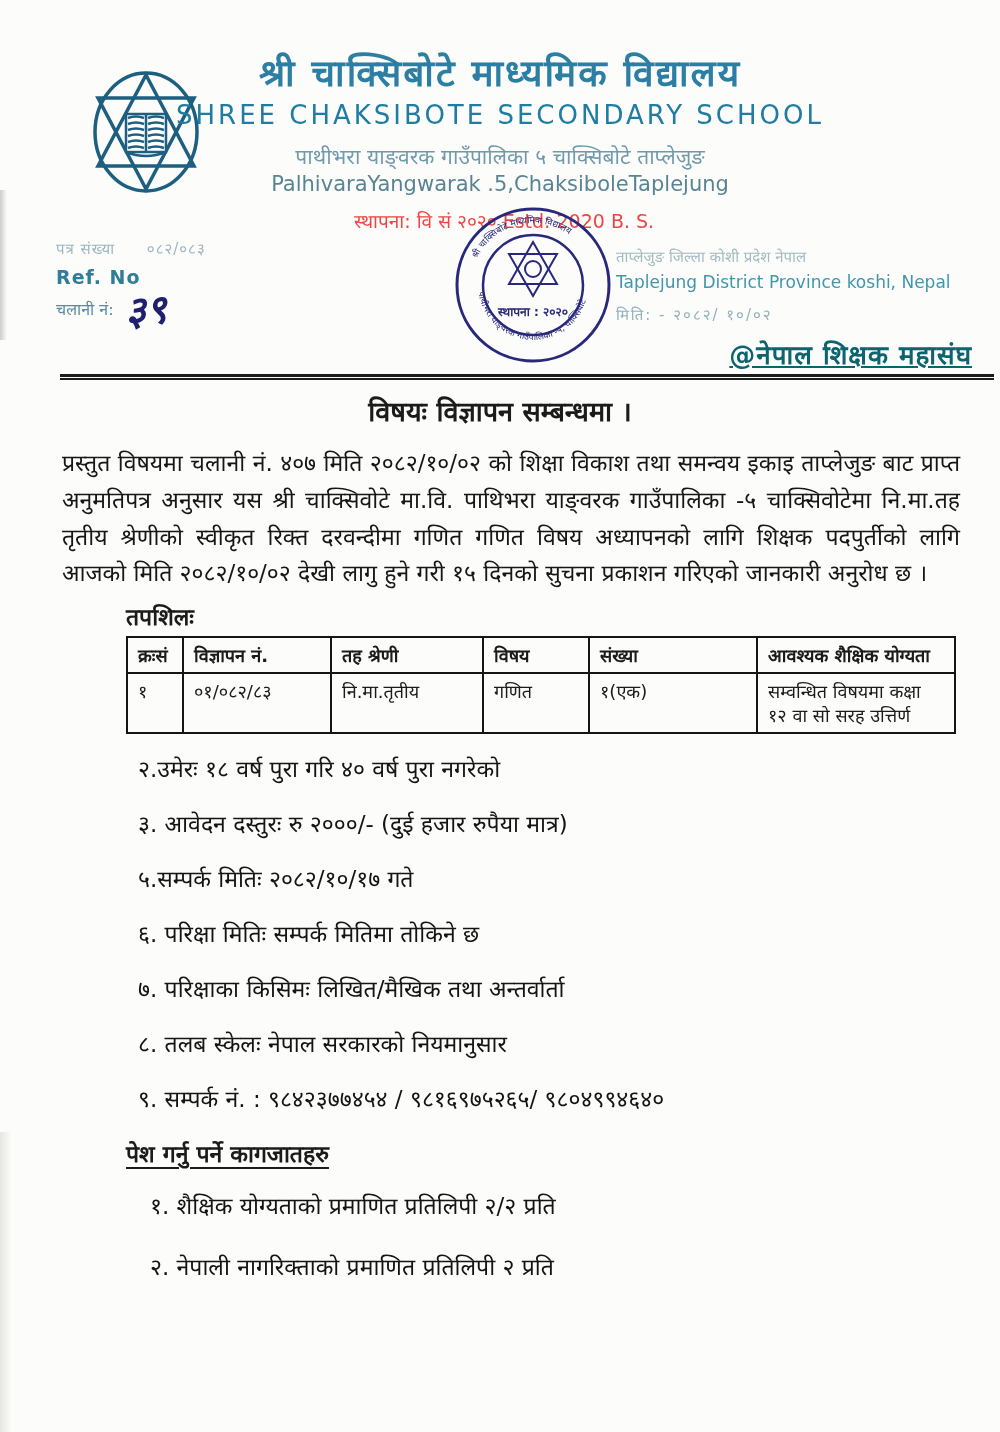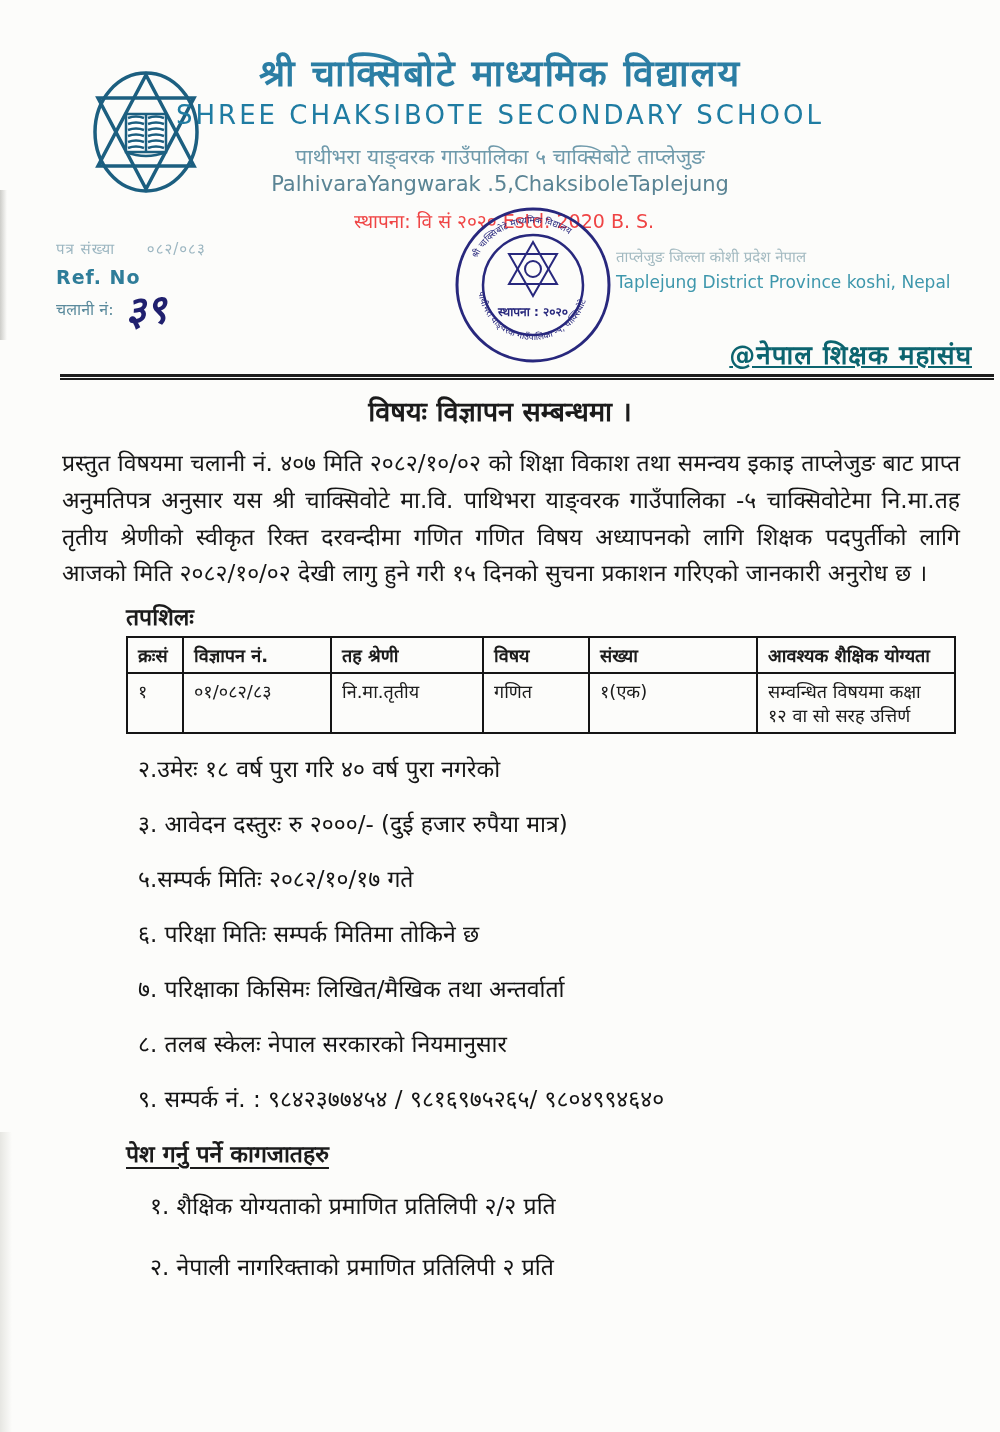--- a/index.html
+++ b/index.html
@@ -131,20 +131,21 @@
       </text>
       <text font-size="9" fill="#28287d">
         <textPath href="#arcBot" startOffset="4%">पाथीभरा याङ्वरक गाउँपालिका -५, चाक्सिबोटे</textPath>
       </text>
     </svg>
   </div>
 
   <div class="district">
     <div class="np">ताप्लेजुङ जिल्ला कोशी प्रदेश नेपाल</div>
     <div class="en">Taplejung District Province koshi, Nepal</div>
+    <div class="dt">मिति: - २०८२/ १०/०२</div>
   </div>
 
   <div class="watermark">@नेपाल शिक्षक महासंघ</div>
 </div>
 
 <div class="double-rule"></div>
 
 <div class="subject">विषयः विज्ञापन सम्बन्धमा ।</div>
 
 <p class="body-par">प्रस्तुत विषयमा चलानी नं. ४०७ मिति २०८२/१०/०२ को शिक्षा विकाश तथा समन्वय इकाइ ताप्लेजुङ बाट प्राप्त अनुमतिपत्र अनुसार यस श्री चाक्सिवोटे मा.वि. पाथिभरा याङ्वरक गाउँपालिका -५ चाक्सिवोटेमा नि.मा.तह तृतीय श्रेणीको स्वीकृत रिक्त दरवन्दीमा गणित गणित विषय अध्यापनको लागि शिक्षक पदपुर्तीको लागि आजको मिति २०८२/१०/०२ देखी लागु हुने गरी १५ दिनको सुचना प्रकाशन गरिएको जानकारी अनुरोध छ ।</p>

